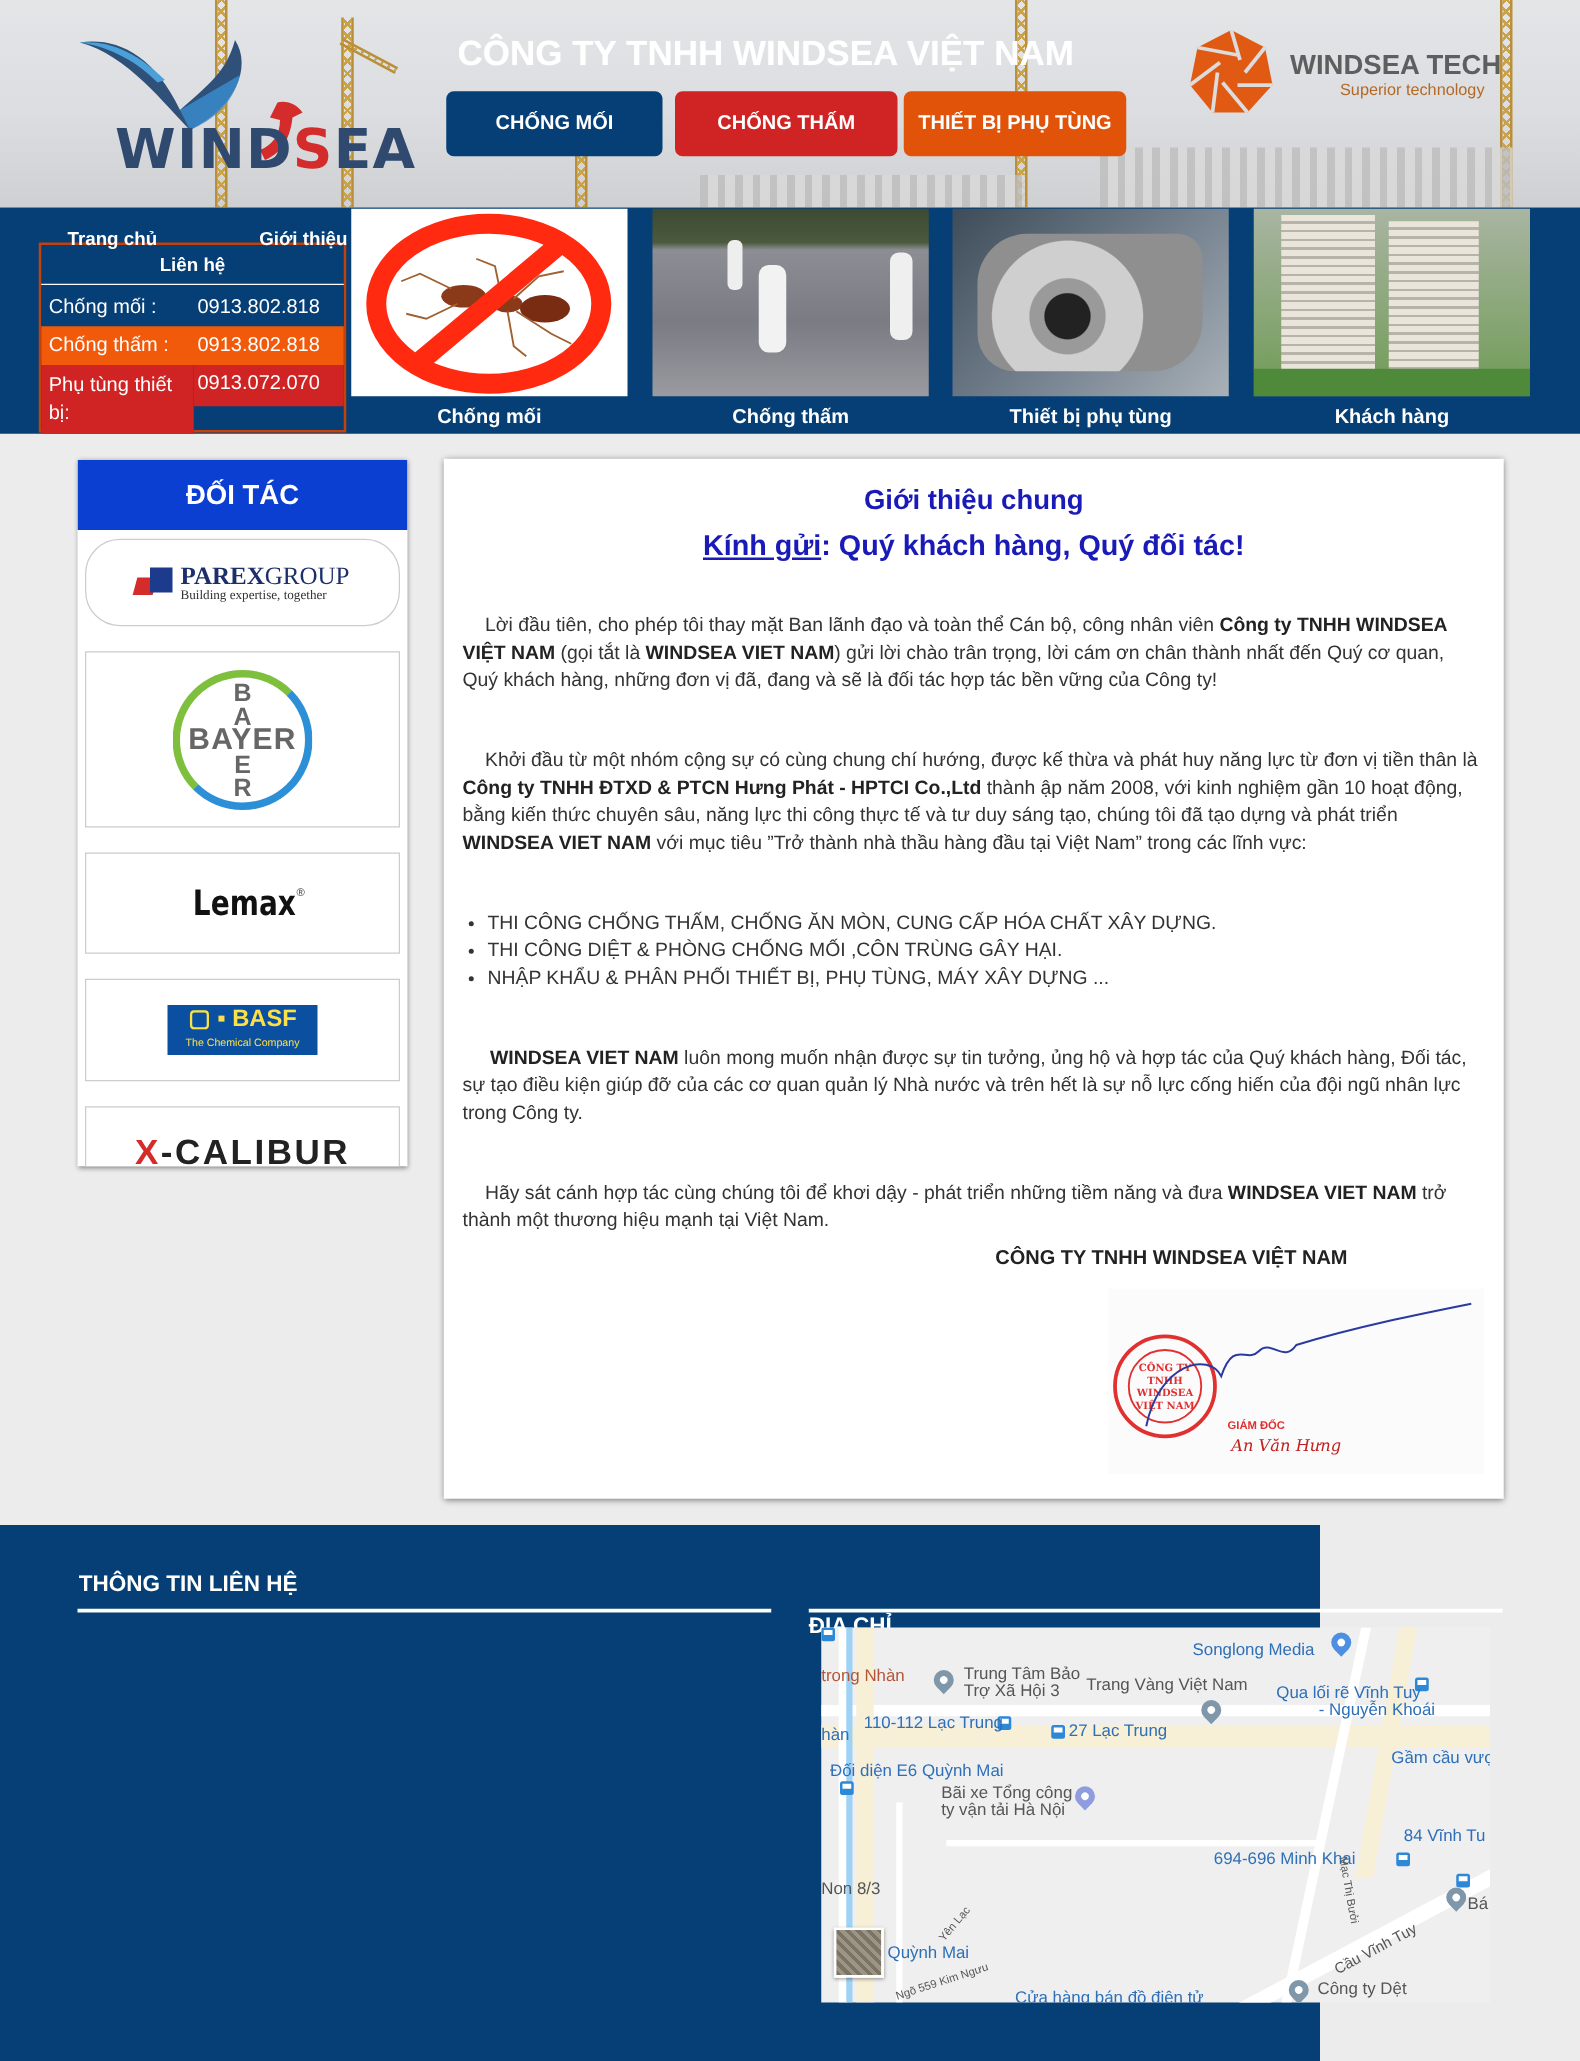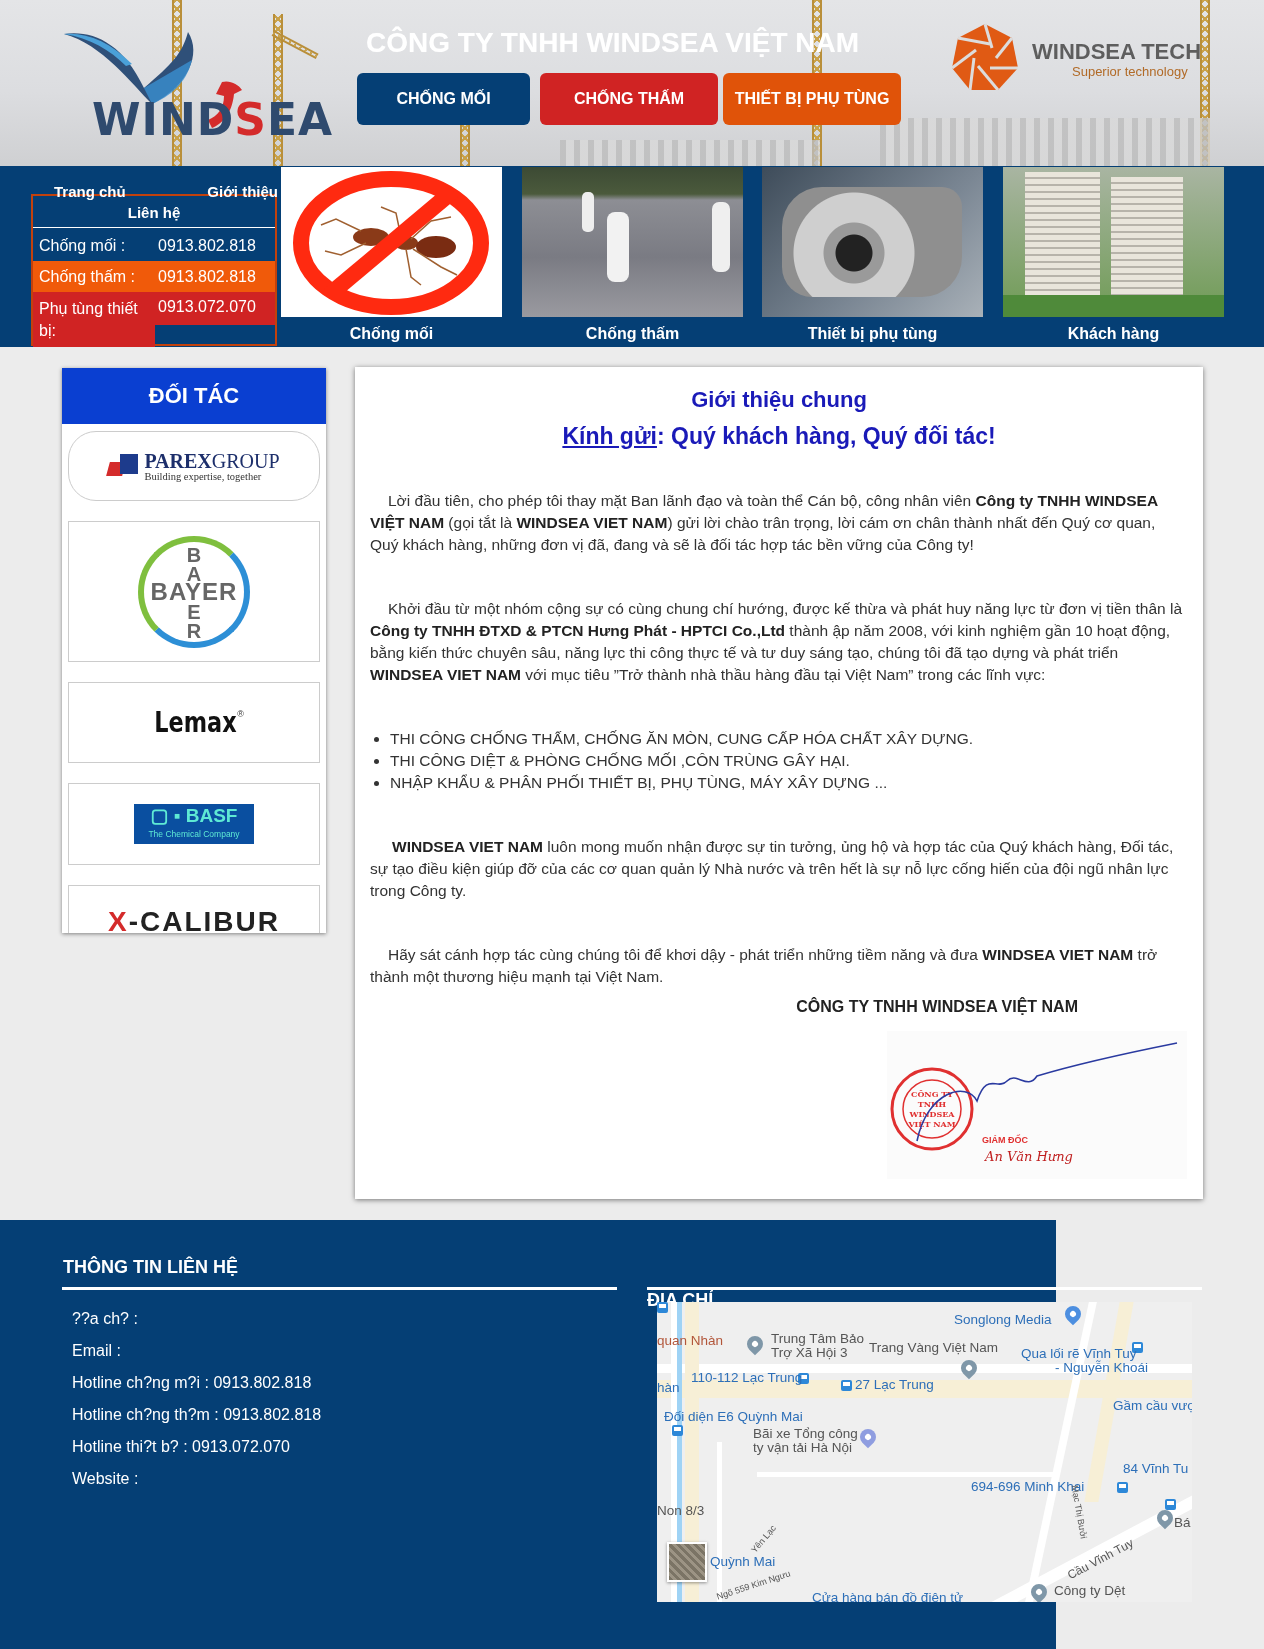--- a/index.html
+++ b/index.html
@@ -215,21 +215,21 @@
         <div style="width:112px;height:112px;border-radius:50%;border:6px solid #7fbf3e;border-right-color:#2d8fd6;border-bottom-color:#2d8fd6;position:relative;">
           <div style="position:absolute;left:0;right:0;top:36px;text-align:center;font-weight:bold;font-size:24px;color:#666;letter-spacing:1px;">BAYER</div>
           <div style="position:absolute;left:42px;top:4px;width:16px;font-weight:bold;font-size:20px;color:#666;line-height:19px;text-align:center;">B<br>A<br><br>E<br>R</div>
         </div>
       </div>
       <div class="pcard pc3">
         <div style="font-weight:bold;font-size:28px;color:#111;font-family:'DejaVu Sans',sans-serif;transform:scaleX(.8);">Lemax</div>
         <span style="font-size:9px;color:#333;margin-top:-18px;margin-left:-10px;">®</span>
       </div>
       <div class="pcard pc4">
-        <div style="background:#0a4fa0;width:120px;height:40px;color:#5eead4;text-align:center;">
+        <div style="background:#0a4fa0;width:120px;height:40px;color:#fde047;text-align:center;">
           <div style="font-weight:bold;font-size:19px;line-height:24px;">▢ ▪ <span>BASF</span></div>
           <div style="font-size:8.5px;line-height:12px;">The Chemical Company</div>
         </div>
       </div>
       <div class="pcard pc5" style="align-items:flex-start;padding-top:20px;">
         <div style="font-weight:bold;font-size:28px;color:#222;letter-spacing:2px;"><span style="color:#d42b2b;">X</span>-CALIBUR</div>
       </div>
     </div>
   </div>
 
@@ -264,28 +264,20 @@
         <path d="M30 110 C40 60 80 50 90 70 C100 40 110 60 120 50 C130 40 140 60 150 45 C200 30 250 20 290 12" fill="none" stroke="#2a3aa0" stroke-width="1.6"></path>
         <text x="95" y="112" font-size="9" fill="#e03030" font-weight="bold">GIÁM ĐỐC</text>
         <text x="98" y="130" font-size="13" fill="#c02020" font-style="italic" font-family="DejaVu Serif, serif">An Văn Hưng</text>
       </svg>
     </div>
   </div>
 
   <div class="footer">
     <div class="fcol-title" style="left:63px;">THÔNG TIN LIÊN HỆ</div>
     <div class="fline" style="left:62px; width:555px;"></div>
-    <div class="flist">
-      <div>??a ch? :</div>
-      <div>Email :</div>
-      <div>Hotline ch?ng m?i : 0913.802.818</div>
-      <div>Hotline ch?ng th?m : 0913.802.818</div>
-      <div>Hotline thi?t b? : 0913.072.070</div>
-      <div>Website :</div>
-    </div>
 
     <div class="fcol-title" style="left:647px;margin-top:33px;">ĐỊA CHỈ</div>
     <div class="fline" style="left:647px; width:555px;"></div>
 
     <div class="map">
 
       <div class="road" style="left:0;top:62px;width:535px;height:9px;"></div>
       <div class="road yellow" style="left:0;top:78px;width:535px;height:18px;"></div>
       <div class="road" style="left:14px;top:0;width:7px;height:300px;"></div>
       <div style="position:absolute;left:20px;top:0;width:5px;height:300px;background:#9fd3f5;"></div>
@@ -309,21 +301,21 @@
       <div class="bus" style="left:475px;top:40px;"></div>
       <div class="bus" style="left:460px;top:180px;"></div>
       <div class="bus" style="left:508px;top:197px;"></div>
 
       <span class="lbl" style="left:297px;top:10px;">Songlong Media</span>
       <span class="lbl grey" style="left:114px;top:30px;line-height:13px;">Trung Tâm Bảo</span>
       <span class="lbl grey" style="left:114px;top:44px;line-height:13px;">Trợ Xã Hội 3</span>
       <span class="lbl grey" style="left:212px;top:38px;">Trang Vàng Việt Nam</span>
       <span class="lbl" style="left:364px;top:45px;line-height:13px;">Qua lối rẽ Vĩnh Tuy</span>
       <span class="lbl" style="left:398px;top:59px;line-height:13px;text-align:right;">- Nguyễn Khoái</span>
-      <span class="lbl brown" style="left:0;top:31px;">quan Nhàn</span>
+      <span class="lbl brown" style="left:0;top:31px;">trong Nhàn</span>
       <span class="lbl" style="left:34px;top:68px;">110-112 Lạc Trung</span>
       <span class="lbl" style="left:0;top:78px;">hàn</span>
       <span class="lbl" style="left:198px;top:75px;">27 Lạc Trung</span>
       <span class="lbl" style="left:456px;top:96px;">Gầm cầu vượ</span>
       <span class="lbl" style="left:7px;top:107px;">Đối diện E6 Quỳnh Mai</span>
       <span class="lbl grey" style="left:96px;top:125px;line-height:13px;">Bãi xe Tổng công</span>
       <span class="lbl grey" style="left:96px;top:139px;line-height:13px;">ty vận tải Hà Nội</span>
       <span class="lbl" style="left:466px;top:159px;">84 Vĩnh Tu</span>
       <span class="lbl" style="left:314px;top:177px;">694-696 Minh Khai</span>
       <span class="lbl grey" style="left:0;top:201px;">Non 8/3</span>

